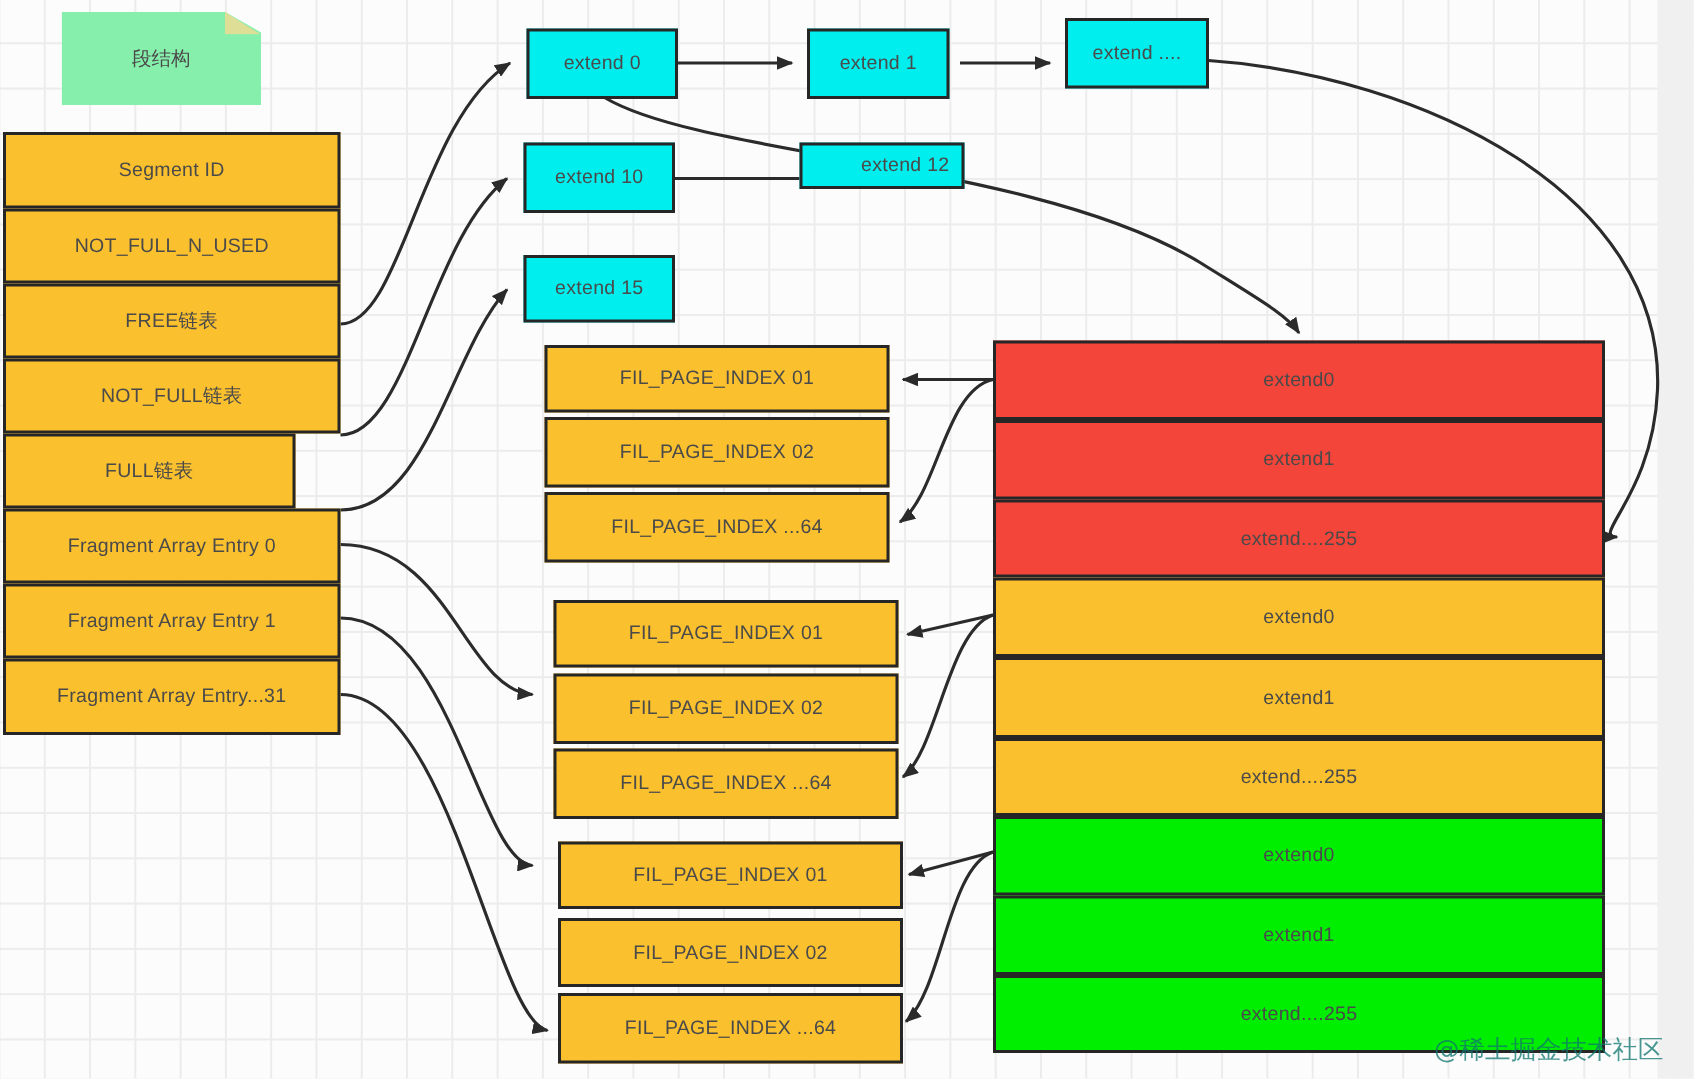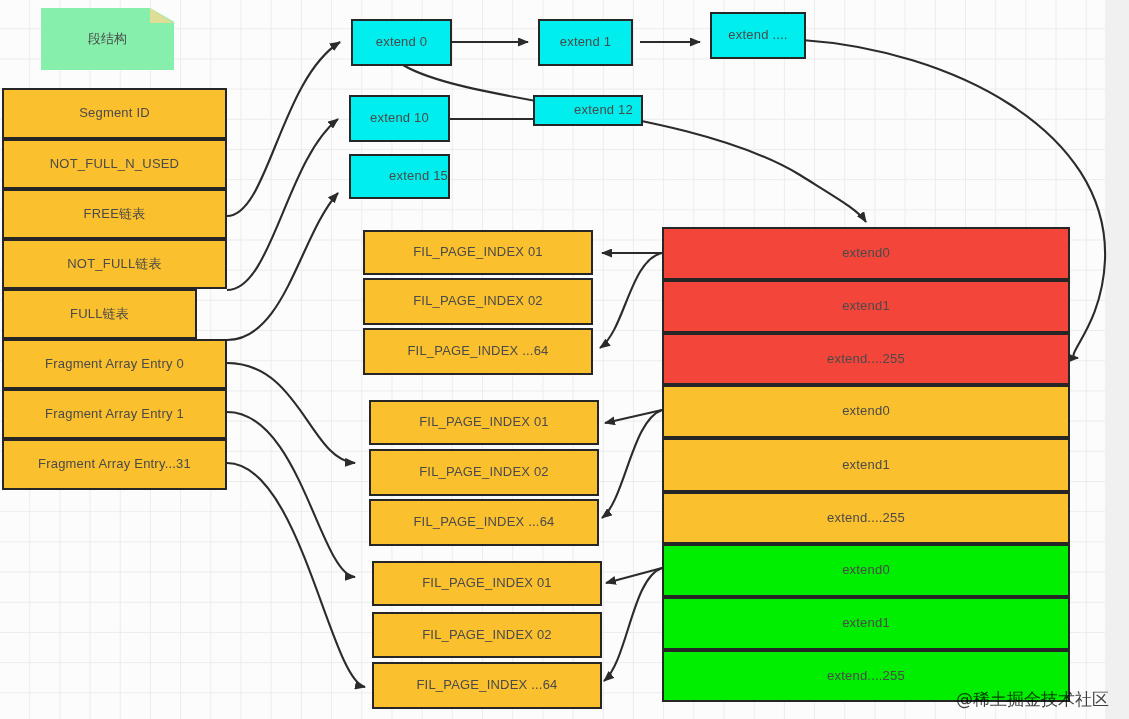--- a/index.html
+++ b/index.html
@@ -42,21 +42,21 @@
   }
   .note-fold{
     position:absolute;left:150px;top:8px;width:24px;height:15px;
     background:#DEDE96;
     clip-path:polygon(0 0, 100% 100%, 0 100%);
   }
   svg.edges{position:absolute;left:0;top:0;width:1129px;height:719px;pointer-events:none;}
   .edge{fill:none;stroke:#2b2b2b;stroke-width:2.1;}
   .watermark{
     position:absolute;right:20px;bottom:8px;
-    color:#000000;font-size:17px;opacity:.75;
+    color:#0f766e;font-size:17px;opacity:.75;
     font-family:"DejaVu Sans",sans-serif;
   }
 </style>
 </head>
 <body>
 
 <div id="canvas"></div>
 <div id="rightpad"></div>
 
 <div class="note">
@@ -141,21 +141,21 @@
   <span>extend ....</span>
 </div>
 
 <div class="node cyan" style="left:349px;top:95px;width:101px;height:47px;">
   <span>extend 10</span>
 </div>
 <div class="node cyan" style="left:533px;top:95px;width:110px;height:31px;padding-left:31px;">
   <span>extend 12</span>
 </div>
 
-<div class="node cyan" style="left:349px;top:154px;width:101px;height:45px;justify-content:flex-end;">
+<div class="node cyan" style="left:349px;top:170px;width:101px;height:45px;">
   <span>extend 15</span>
 </div>
 
 <div class="node orange" style="left:363px;top:230px;width:230px;height:45px;">
   <span>FIL_PAGE_INDEX 01</span>
 </div>
 <div class="node orange" style="left:363px;top:278px;width:230px;height:47px;">
   <span>FIL_PAGE_INDEX 02</span>
 </div>
 <div class="node orange" style="left:363px;top:328px;width:230px;height:47px;">

